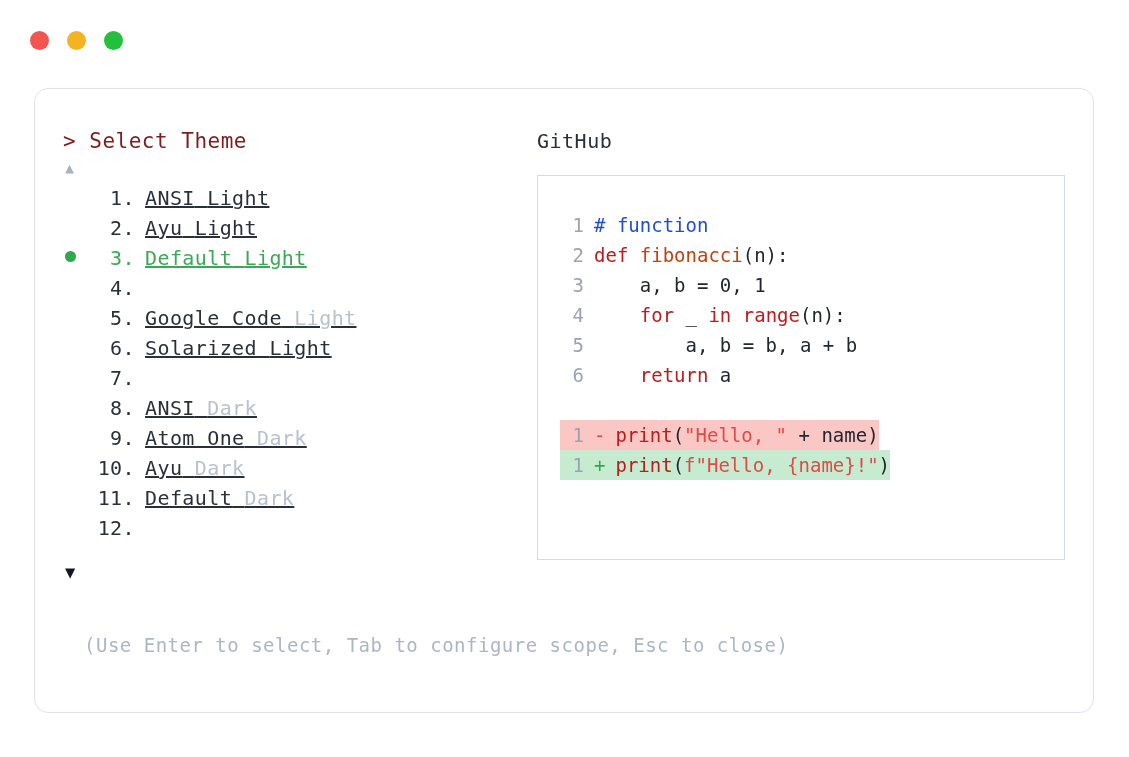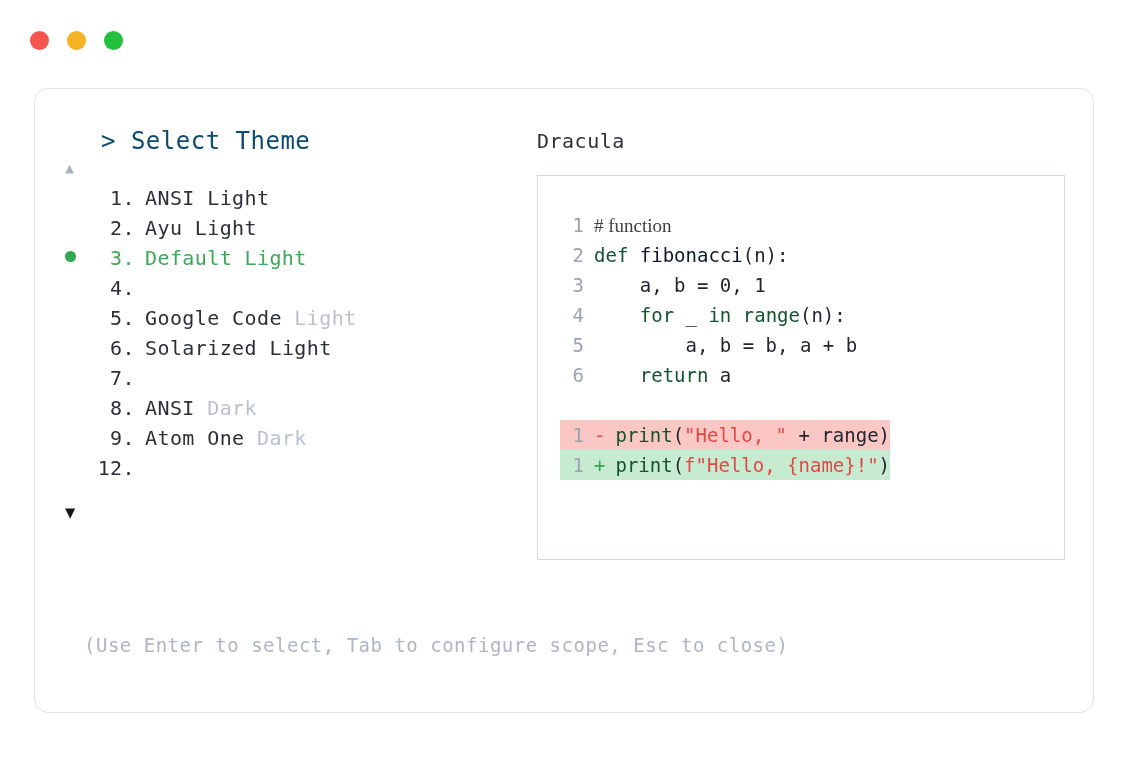--- a/index.html
+++ b/index.html
@@ -53,26 +53,25 @@
 
   
   .left-pane {
     position: absolute;
     left: 28px;
     top: 38px;
     width: 460px;
   }
 
   .prompt-line {
-    font-size: 24px;
-    color: #0c4a6e;
+    font-size: 21px;
+    color: #7f1d1d;
     letter-spacing: 0.5px;
     line-height: 28px;
     white-space: pre;
-    margin-left: 38px;
   }
 
   .scroll-arrow {
     font-size: 15px;
     line-height: 26px;
     height: 26px;
     padding-left: 2px;
     user-select: none;
   }
   .scroll-arrow.up   { color: #a9b1c2; }
@@ -107,21 +106,21 @@
     position: relative;
     top: -3px;
     margin-left: 2px;
   }
   .num-cell {
     width: 44px;
     flex: 0 0 44px;
     text-align: right;
     color: #2b2f3a;
   }
-  .name-cell { padding-left: 10px; color: #2b2f3a; }
+  .name-cell { padding-left: 10px; color: #2b2f3a; text-decoration: underline; }
   .theme-row.selected .num-cell,
   .theme-row.selected .name-cell { color: #3aa855; }
   .suffix-dim { color: #b9c0cf; }
 
   
   .hint {
     position: absolute;
     left: 28px;
     top: 545px;
     font-size: 19px;
@@ -167,23 +166,23 @@
   .gutter {
     width: 24px;
     flex: 0 0 24px;
     text-align: right;
     color: #9aa2b4;
     margin-right: 10px;
   }
   .code-text { white-space: pre; }
 
   
-  .tok-comment { color: #404040; font-family: Liberation Serif, serif; }
-  .tok-kw      { color: #14532d; }
-  .tok-fn      { color: #0f172a; }
+  .tok-comment { color: #1d4ed8; }
+  .tok-kw      { color: #b91c1c; }
+  .tok-fn      { color: #c2410c; }
   .tok-plain   { color: #22262f; }
   .tok-str     { color: #e04a46; }
   .tok-num     { color: #22262f; }
 
   .diff-gap { height: 30px; }
 
   .diff-line {
     font-size: 19px;
     line-height: 30px;
     height: 30px;
@@ -227,42 +226,44 @@
       <ul class="theme-list" id="theme-list">
           <li class="theme-row"><span class="bullet-cell"></span><span class="num-cell">1.</span><span class="name-cell"><span>ANSI</span> <span>Light</span></span></li>
           <li class="theme-row"><span class="bullet-cell"></span><span class="num-cell">2.</span><span class="name-cell"><span>Ayu</span> <span>Light</span></span></li>
           <li class="theme-row selected"><span class="bullet-cell"><span class="bullet-dot"></span></span><span class="num-cell">3.</span><span class="name-cell"><span>Default</span> <span>Light</span></span></li>
           <li class="theme-row"><span class="bullet-cell"></span><span class="num-cell">4.</span></li>
           <li class="theme-row"><span class="bullet-cell"></span><span class="num-cell">5.</span><span class="name-cell"><span>Google Code</span> <span class="suffix-dim">Light</span></span></li>
           <li class="theme-row"><span class="bullet-cell"></span><span class="num-cell">6.</span><span class="name-cell"><span>Solarized</span> <span>Light</span></span></li>
           <li class="theme-row"><span class="bullet-cell"></span><span class="num-cell">7.</span></li>
           <li class="theme-row"><span class="bullet-cell"></span><span class="num-cell">8.</span><span class="name-cell"><span>ANSI</span> <span class="suffix-dim">Dark</span></span></li>
           <li class="theme-row"><span class="bullet-cell"></span><span class="num-cell">9.</span><span class="name-cell"><span>Atom One</span> <span class="suffix-dim">Dark</span></span></li>
+          <li class="theme-row"><span class="bullet-cell"></span><span class="num-cell">10.</span><span class="name-cell"><span>Ayu</span> <span class="suffix-dim">Dark</span></span></li>
+          <li class="theme-row"><span class="bullet-cell"></span><span class="num-cell">11.</span><span class="name-cell"><span>Default</span> <span class="suffix-dim">Dark</span></span></li>
           <li class="theme-row"><span class="bullet-cell"></span><span class="num-cell">12.</span></li>
         </ul>
 
       <div class="scroll-arrow down">▼</div>
     </div>
 
     <div class="hint">(Use Enter to select, Tab to configure scope, Esc to close)</div>
 
     <div class="right-pane">
-      <div class="preview-title">Dracula</div>
+      <div class="preview-title">GitHub</div>
 
       <div class="preview-box">
         <div class="code-block" id="code-block">
             <div class="code-line"><span class="gutter">1</span><span class="code-text"><span class="tok-comment"># function</span></span></div>
             <div class="code-line"><span class="gutter">2</span><span class="code-text"><span class="tok-kw">def </span><span class="tok-fn">fibonacci</span><span class="tok-plain">(n):</span></span></div>
             <div class="code-line"><span class="gutter">3</span><span class="code-text"><span class="tok-plain">    a, b = </span><span class="tok-num">0</span><span class="tok-plain">, </span><span class="tok-num">1</span></span></div>
             <div class="code-line"><span class="gutter">4</span><span class="code-text"><span class="tok-plain">    </span><span class="tok-kw">for</span><span class="tok-plain"> _ </span><span class="tok-kw">in</span><span class="tok-plain"> </span><span class="tok-kw">range</span><span class="tok-plain">(n):</span></span></div>
             <div class="code-line"><span class="gutter">5</span><span class="code-text"><span class="tok-plain">        a, b = b, a + b</span></span></div>
             <div class="code-line"><span class="gutter">6</span><span class="code-text"><span class="tok-plain">    </span><span class="tok-kw">return</span><span class="tok-plain"> a</span></span></div>
           </div>
         <div class="diff-gap"></div>
         <div class="code-block" id="diff-block">
-            <div class="diff-line del"><span class="diff-body"><span class="diff-gutter">1</span><span class="diff-sign">-</span><span class="code-text"><span class="tok-kw">print</span><span class="tok-plain">(</span><span class="tok-str">"Hello, "</span><span class="tok-plain"> + range)</span></span></span></div>
+            <div class="diff-line del"><span class="diff-body"><span class="diff-gutter">1</span><span class="diff-sign">-</span><span class="code-text"><span class="tok-kw">print</span><span class="tok-plain">(</span><span class="tok-str">"Hello, "</span><span class="tok-plain"> + name)</span></span></span></div>
             <div class="diff-line add"><span class="diff-body"><span class="diff-gutter">1</span><span class="diff-sign">+</span><span class="code-text"><span class="tok-kw">print</span><span class="tok-plain">(</span><span class="tok-str">f"Hello, {name}!"</span><span class="tok-plain">)</span></span></span></div>
           </div>
       </div>
     </div>
 
   </div>
 </div>
 
 </body></html>

